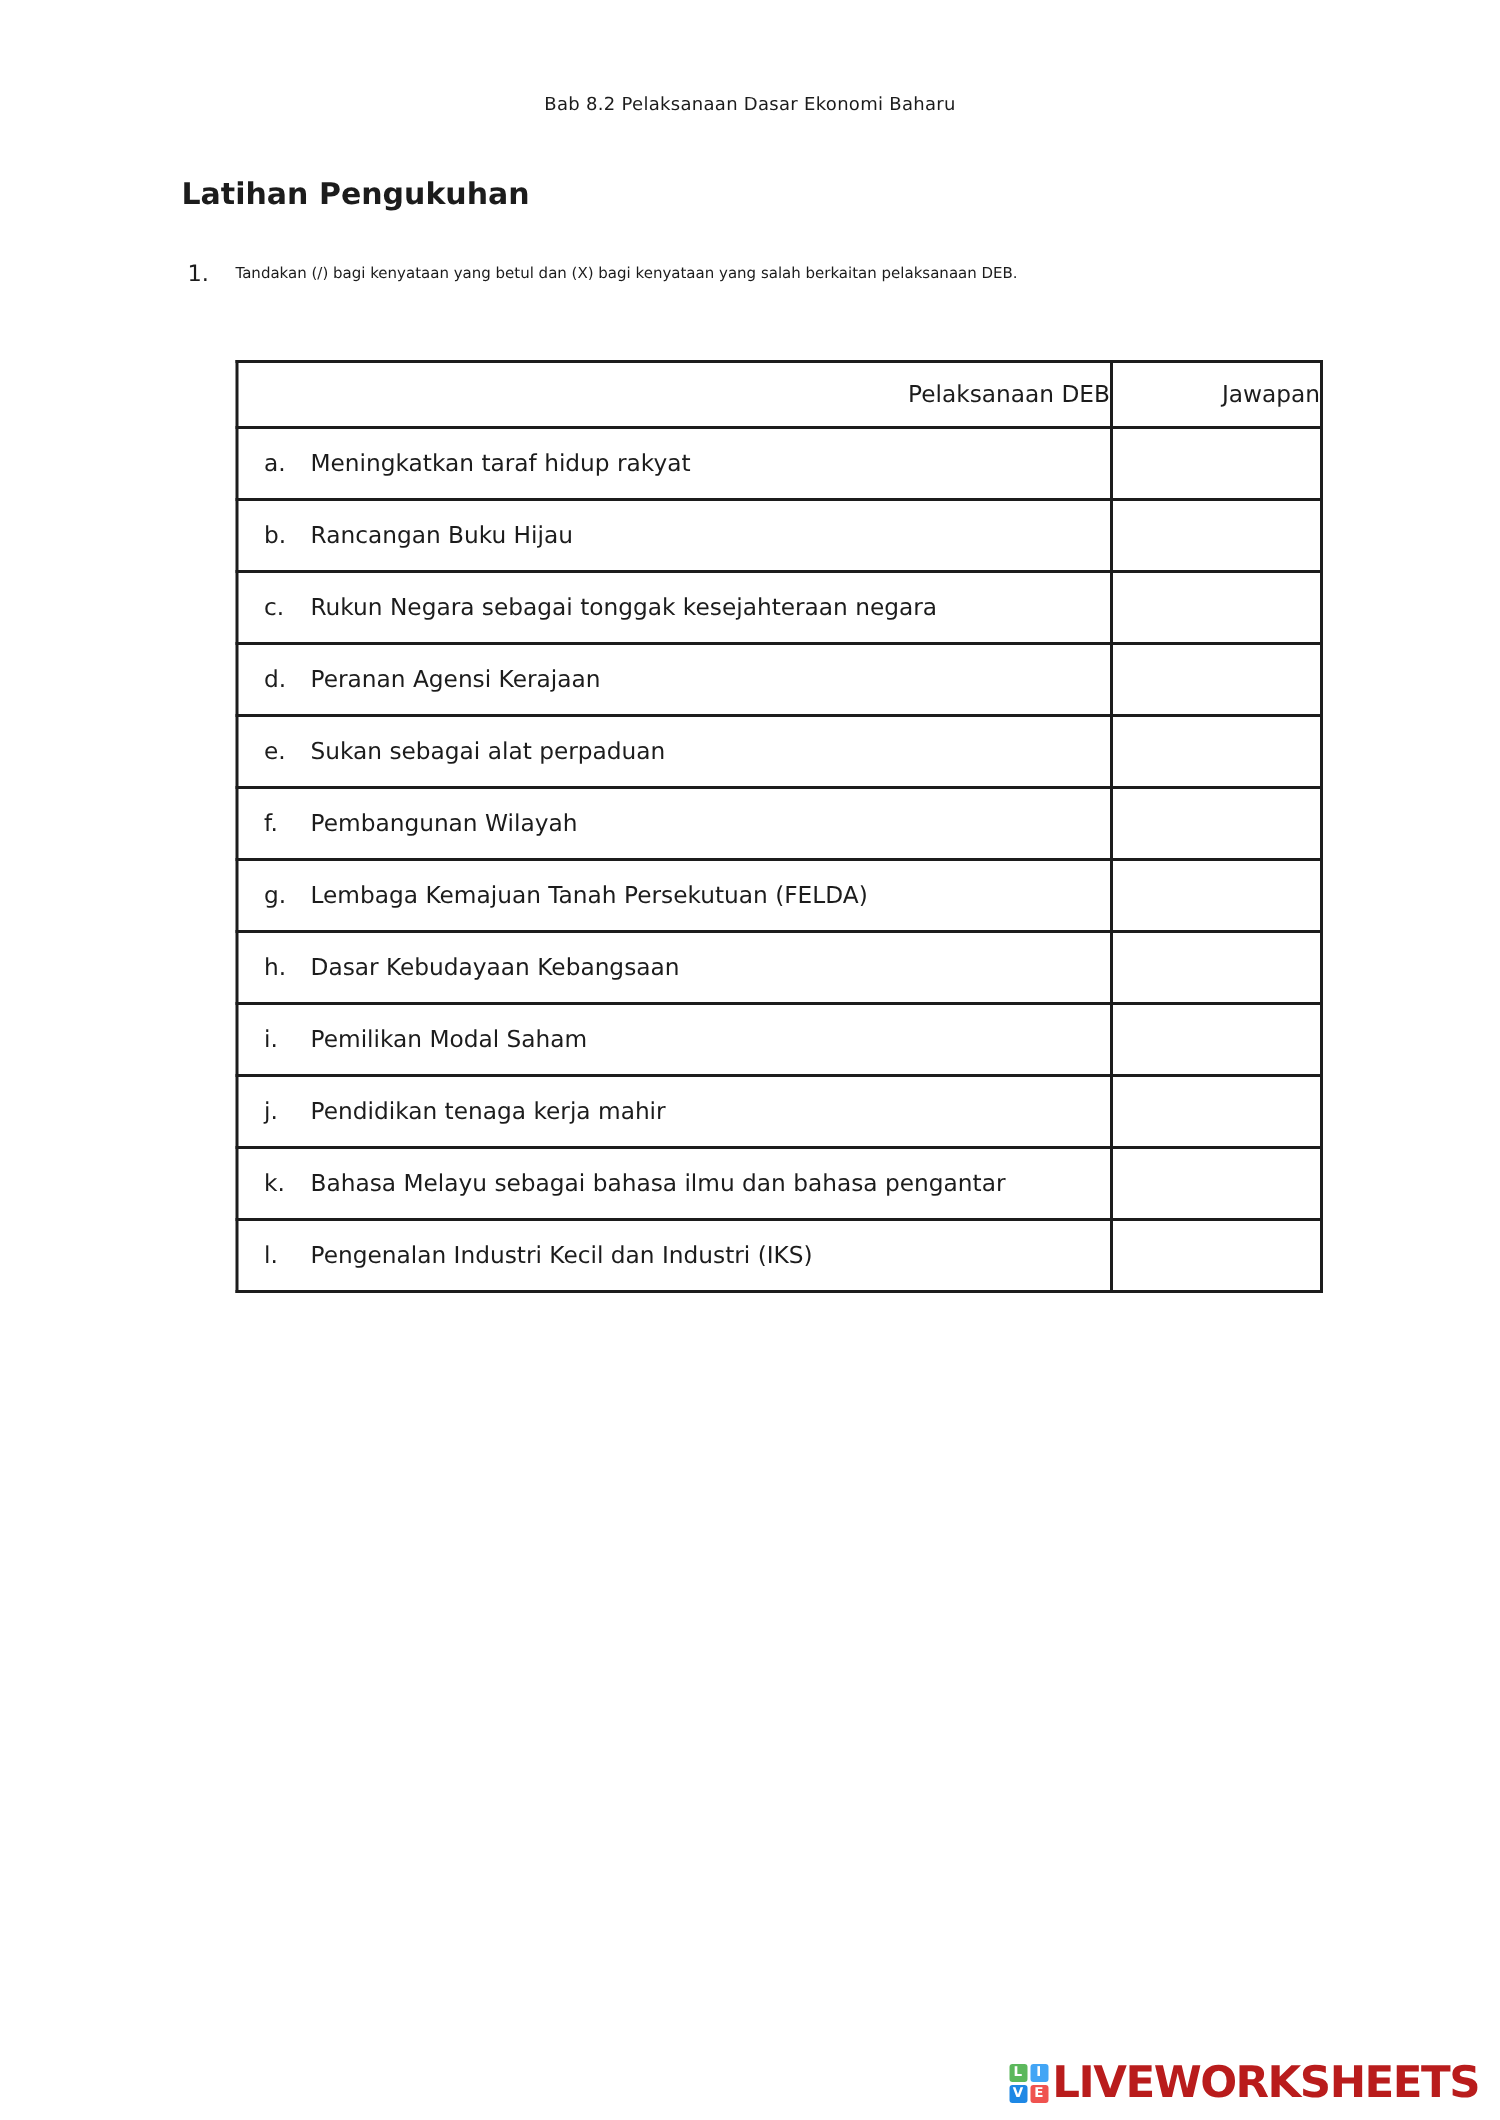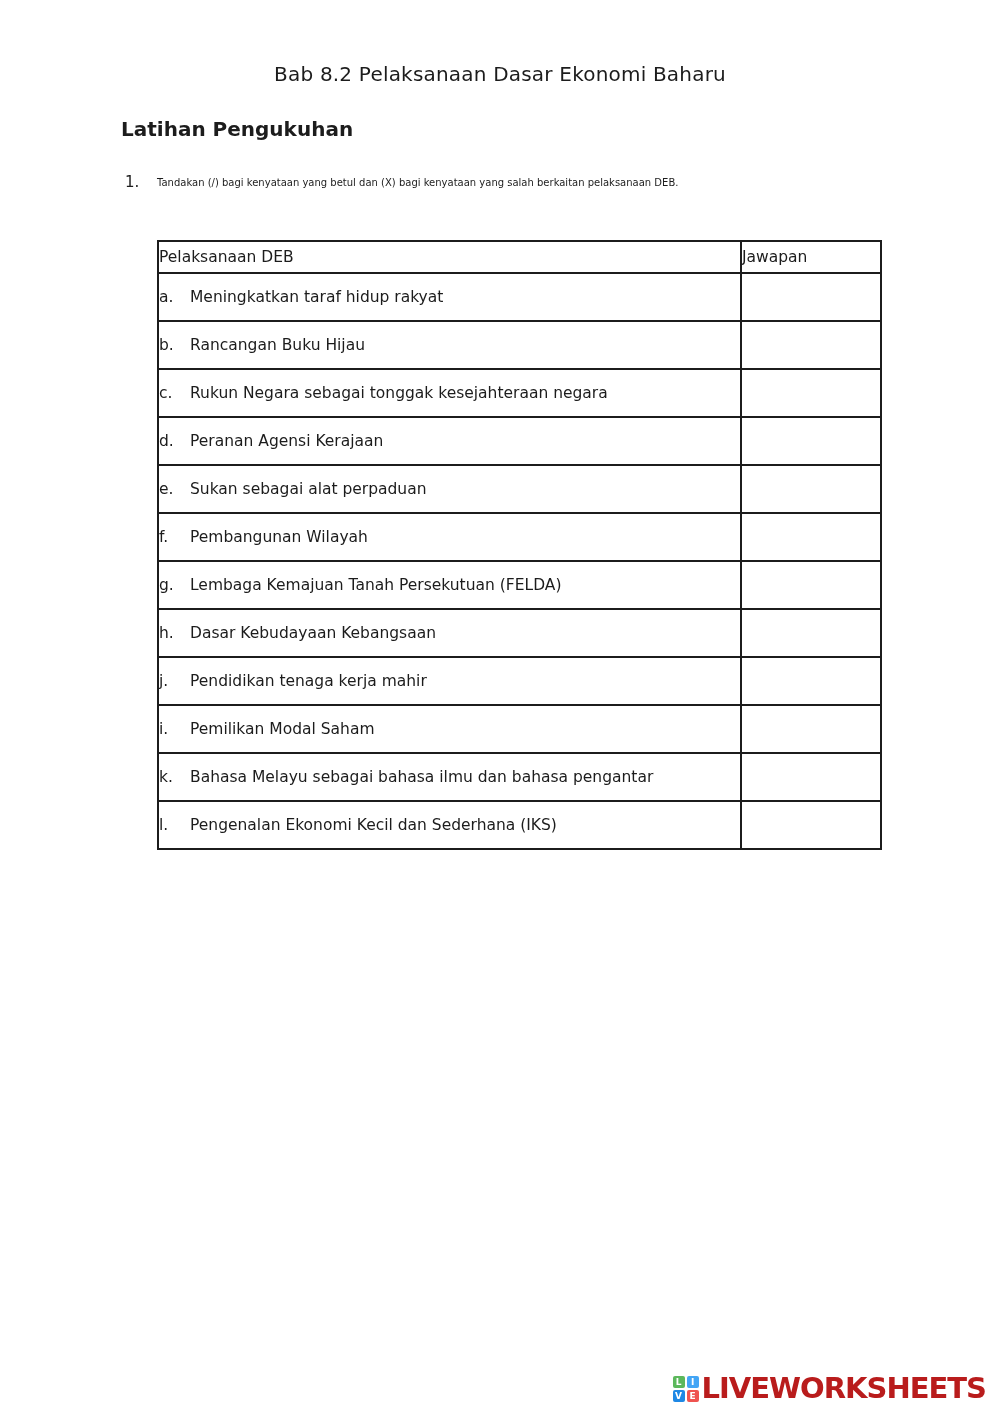--- a/index.html
+++ b/index.html
@@ -11,21 +11,21 @@
     font-family: "DejaVu Sans", sans-serif;
     color: #1c1c1c;
   }
 
   .doc-title {
     position: absolute;
     top: 62px;
     left: 0;
     width: 1000px;
     text-align: center;
-    font-size: 20px;
+    font-size: 12px;
     letter-spacing: 0.2px;
   }
 
   .section-heading {
     position: absolute;
     top: 117px;
     left: 121px;
     font-size: 20px;
     font-weight: bold;
   }
@@ -58,27 +58,28 @@
   .worksheet-table th,
   .worksheet-table td {
     border: 2px solid #1c1c1c;
     font-size: 15.5px;
     font-weight: normal;
     vertical-align: middle;
   }
   .col-statement { width: 583px; }
   .col-answer   { width: 140px; }
   .worksheet-table thead th {
-    height: 32px;
-    text-align: left;
+    height: 44px;
+    text-align: right;
   }
   .worksheet-table tbody td {
     height: 48px;
   }
   .statement-cell {
+    padding-left: 17px;
   }
   .row-letter {
     display: inline-block;
     width: 31px;
   }
   .answer-cell {
     background: #ffffff;
   }
 
   .brand-footer {
@@ -169,33 +170,33 @@
     </tr>
     <tr>
       <td class="statement-cell"><span class="row-letter">g.</span><span>Lembaga Kemajuan Tanah Persekutuan (FELDA)</span></td>
       <td class="answer-cell"></td>
     </tr>
     <tr>
       <td class="statement-cell"><span class="row-letter">h.</span><span>Dasar Kebudayaan Kebangsaan</span></td>
       <td class="answer-cell"></td>
     </tr>
     <tr>
+      <td class="statement-cell"><span class="row-letter">i.</span><span>Pemilikan Modal Saham</span></td>
+      <td class="answer-cell"></td>
+    </tr>
+    <tr>
       <td class="statement-cell"><span class="row-letter">j.</span><span>Pendidikan tenaga kerja mahir</span></td>
       <td class="answer-cell"></td>
     </tr>
     <tr>
-      <td class="statement-cell"><span class="row-letter">i.</span><span>Pemilikan Modal Saham</span></td>
-      <td class="answer-cell"></td>
-    </tr>
-    <tr>
       <td class="statement-cell"><span class="row-letter">k.</span><span>Bahasa Melayu sebagai bahasa ilmu dan bahasa pengantar</span></td>
       <td class="answer-cell"></td>
     </tr>
     <tr>
-      <td class="statement-cell"><span class="row-letter">l.</span><span>Pengenalan Ekonomi Kecil dan Sederhana (IKS)</span></td>
+      <td class="statement-cell"><span class="row-letter">l.</span><span>Pengenalan Industri Kecil dan Industri (IKS)</span></td>
       <td class="answer-cell"></td>
     </tr>
   </tbody>
 </table>
 
 <div class="brand-footer">
   <div class="brand-icon">
     <div class="sq sq-l">L</div>
     <div class="sq sq-i">I</div>
     <div class="sq sq-v">V</div>

